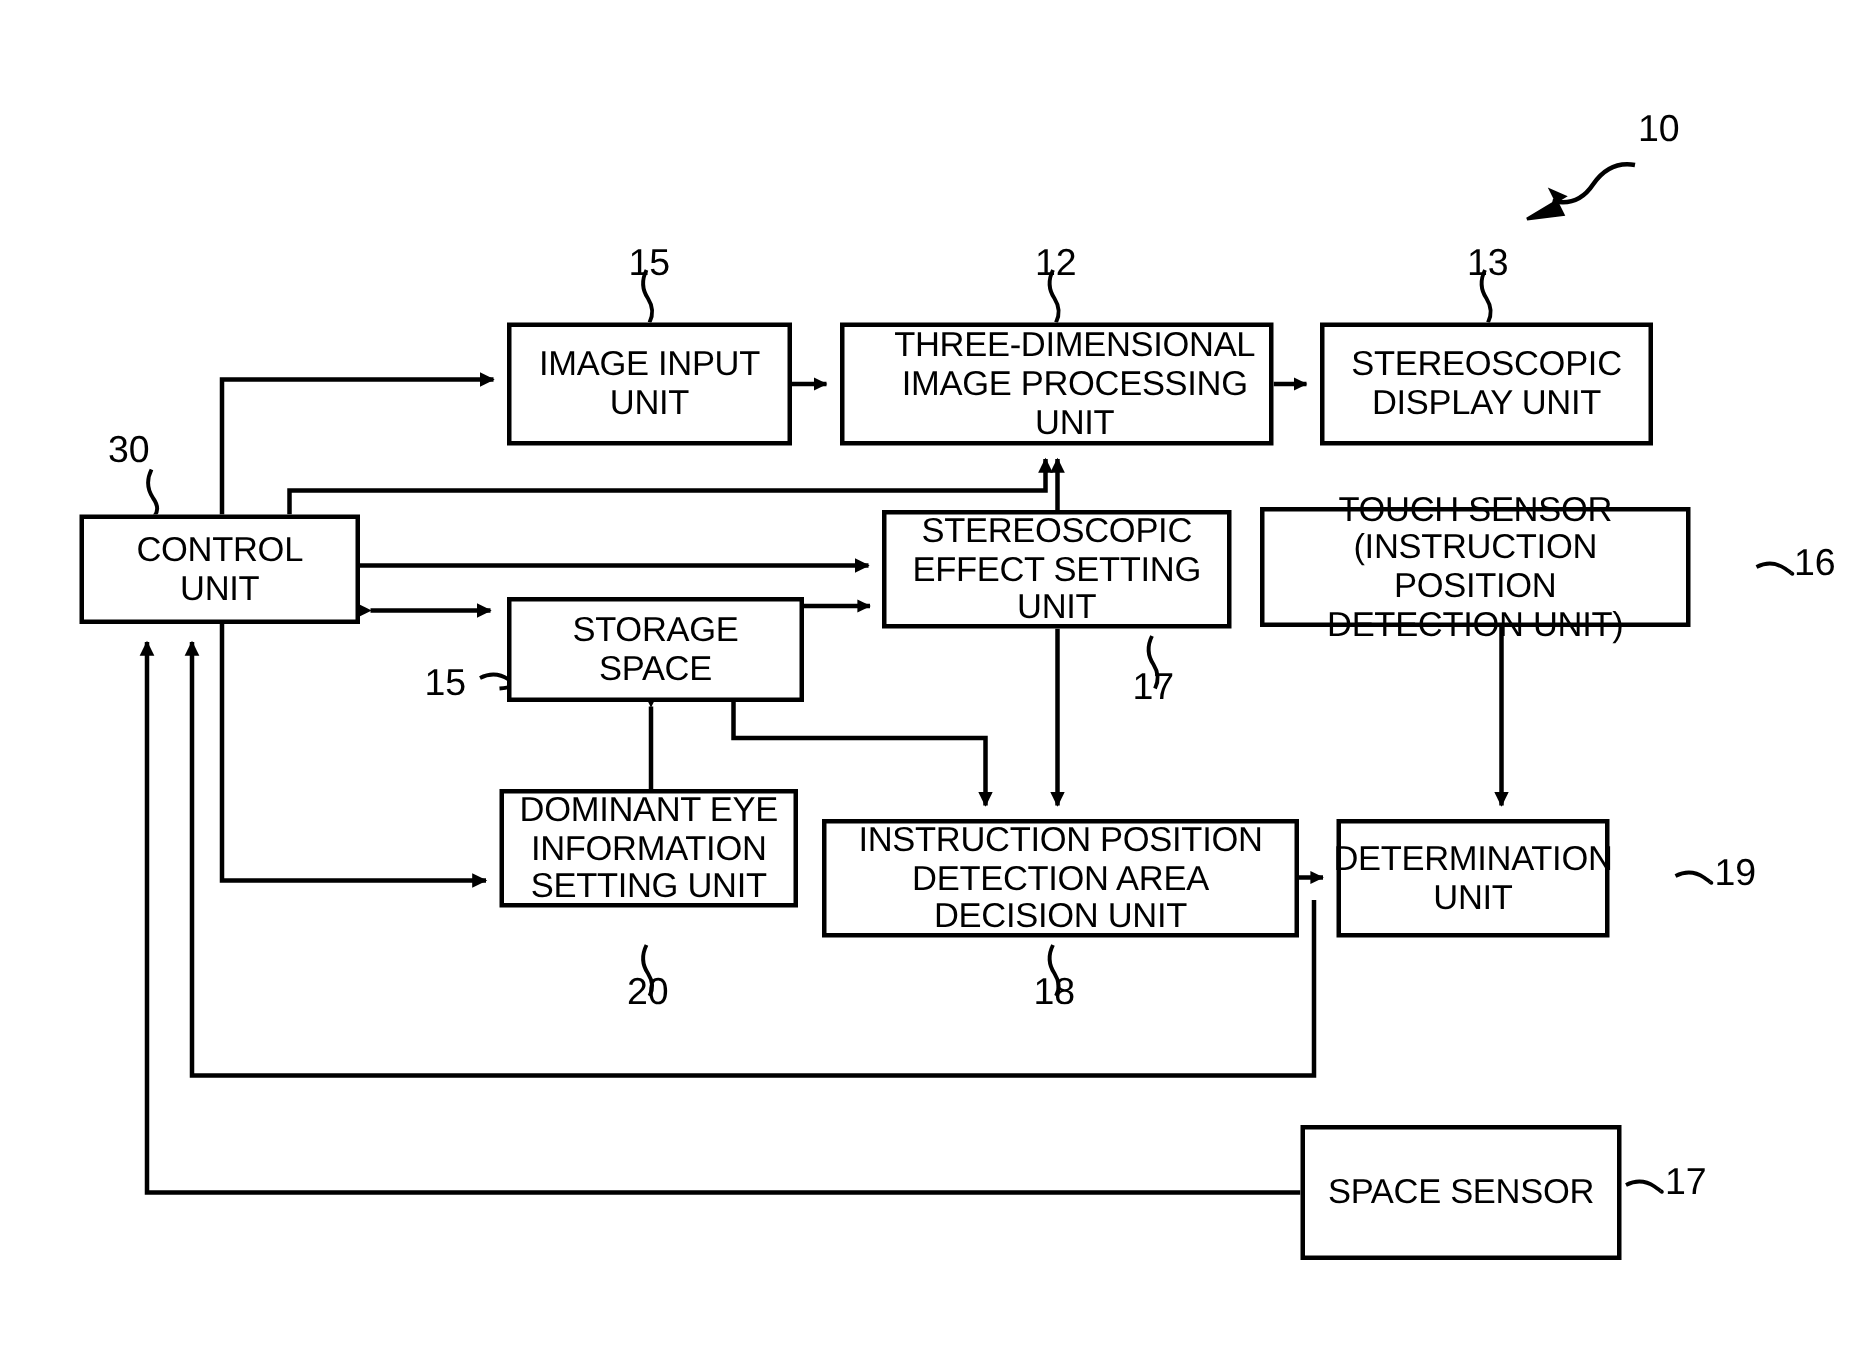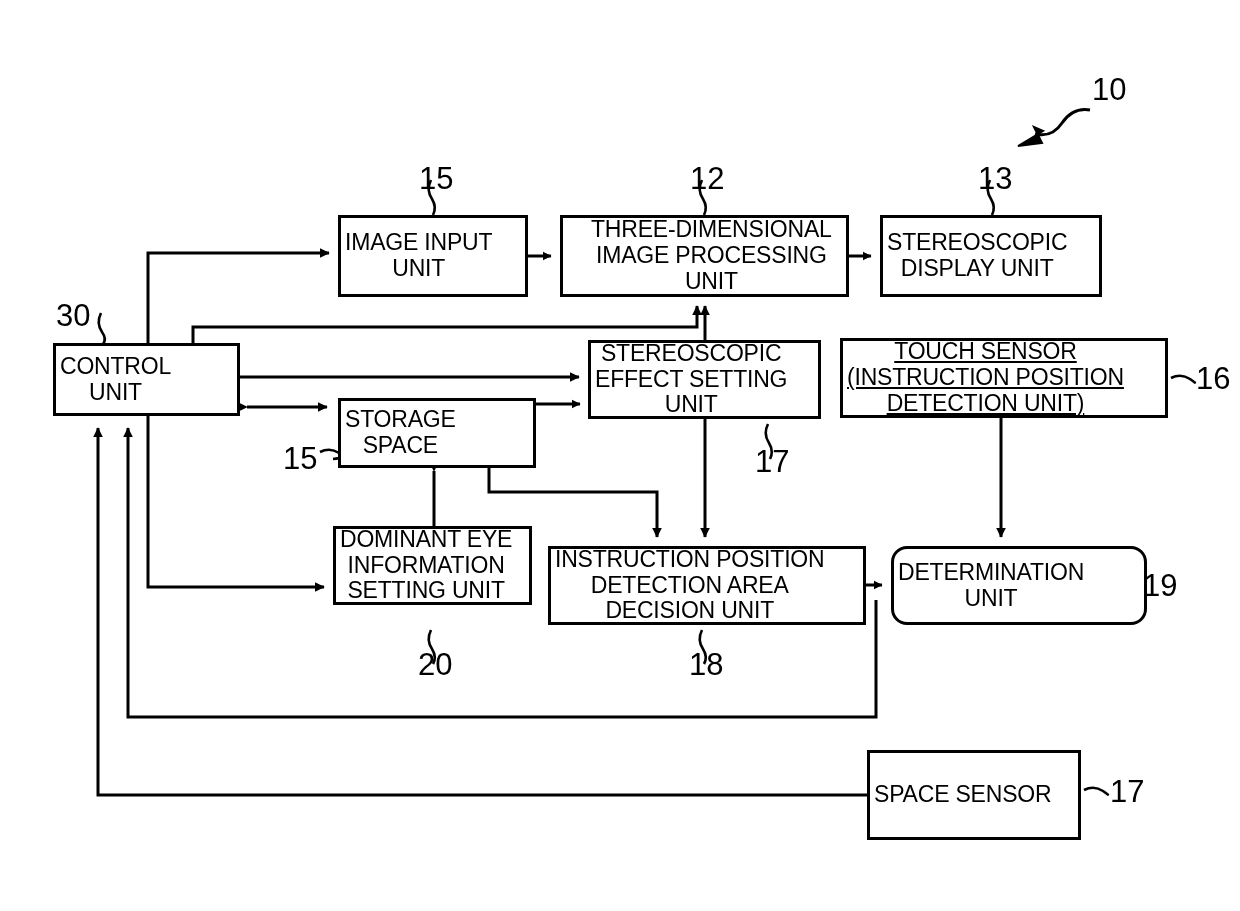--- a/index.html
+++ b/index.html
@@ -23,39 +23,39 @@
     width: 1240px;
     height: 911px;
   }
   .box {
     position: absolute;
     box-sizing: border-box;
     border: 3px solid #000000;
     background: #ffffff;
     display: flex;
     align-items: center;
-    justify-content: flex-start;
+    justify-content: center;
     text-align: center;
     color: #000000;
     font-family: "Liberation Sans", sans-serif;
     font-size: 23px;
     line-height: 1.12;
     letter-spacing: -0.2px;
     z-index: 3;
   }
   .box .label {
     display: block;
     padding: 0 4px;
     white-space: pre-line;
   }
   .refnum {
     position: absolute;
     color: #000000;
     font-family: "Liberation Sans", sans-serif;
-    font-size: 31px;
+    font-size: 25px;
     font-weight: 400;
     z-index: 4;
     white-space: nowrap;
   }
 </style>
 </head>
 <body>
 
 <div id="stage">
 
@@ -145,56 +145,56 @@
     <span class="label">STEREOSCOPIC
 EFFECT SETTING
 UNIT</span>
   </div>
 
   <div class="box" style="left:338px; top:398px; width:198px; height:70px;">
     <span class="label">STORAGE
 SPACE</span>
   </div>
 
-  <div class="box" style="left:840px; top:338px; width:328px; height:80px;text-decoration:underline;">
+  <div class="box" style="left:840px; top:338px; width:287px; height:80px;">
     <span class="label">TOUCH SENSOR
 (INSTRUCTION POSITION
 DETECTION UNIT)</span>
   </div>
 
   <div class="box" style="left:333px; top:526px; width:199px; height:79px;">
     <span class="label">DOMINANT EYE
 INFORMATION
 SETTING UNIT</span>
   </div>
 
   <div class="box" style="left:548px; top:546px; width:318px; height:79px;">
     <span class="label">INSTRUCTION POSITION
 DETECTION AREA
 DECISION UNIT</span>
   </div>
 
-  <div class="box" style="left:891px; top:546px; width:256px; height:79px;border-radius:16px;">
+  <div class="box" style="left:891px; top:546px; width:182px; height:79px;">
     <span class="label">DETERMINATION
 UNIT</span>
   </div>
 
   <div class="box" style="left:867px; top:750px; width:214px; height:90px;">
     <span class="label">SPACE SENSOR</span>
   </div>
 
   <div class="refnum" style="left:1092px; top:72px;">10</div>
 
   <div class="refnum" style="left:419px; top:161px;">15</div>
 
   <div class="refnum" style="left:690px; top:161px;">12</div>
 
   <div class="refnum" style="left:978px; top:161px;">13</div>
 
-  <div class="refnum" style="left:56px; top:286px;margin-top:12px;">30</div>
+  <div class="refnum" style="left:72px; top:286px;">30</div>
 
   <div class="refnum" style="left:1196px; top:361px;">16</div>
 
   <div class="refnum" style="left:283px; top:441px;">15</div>
 
   <div class="refnum" style="left:755px; top:444px;">17</div>
 
   <div class="refnum" style="left:1143px; top:568px;">19</div>
 
   <div class="refnum" style="left:418px; top:647px;">20</div>

